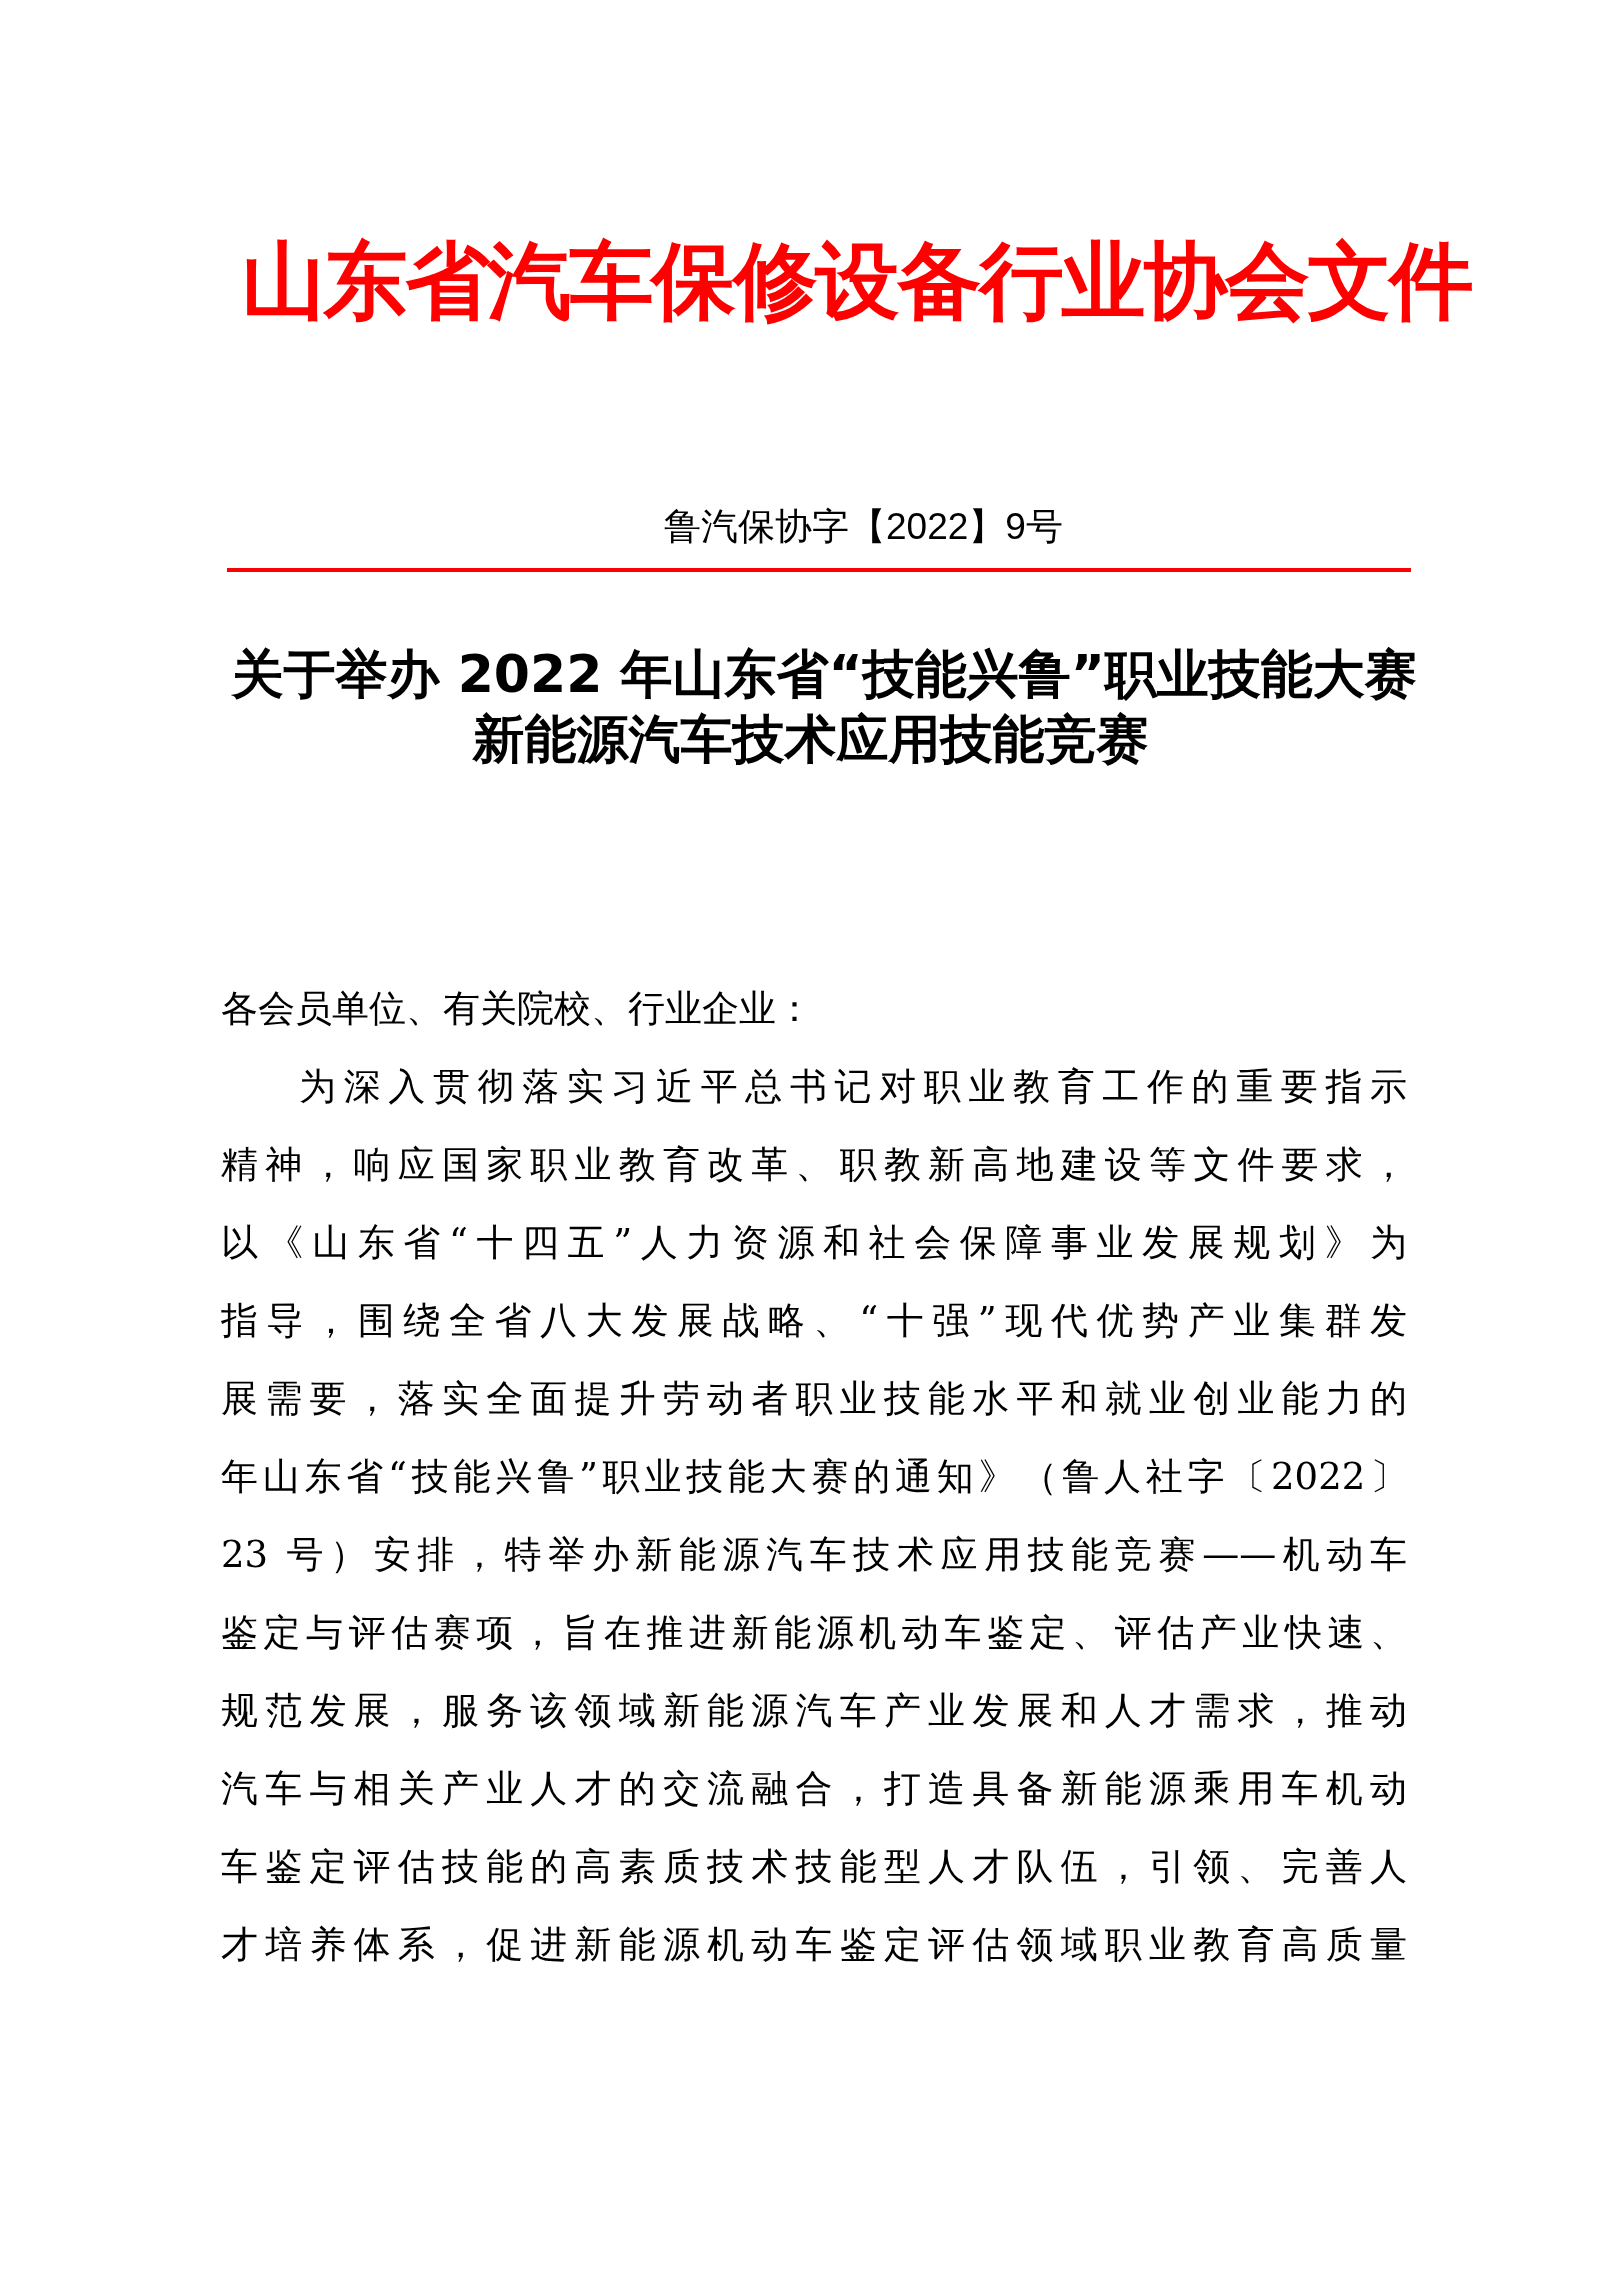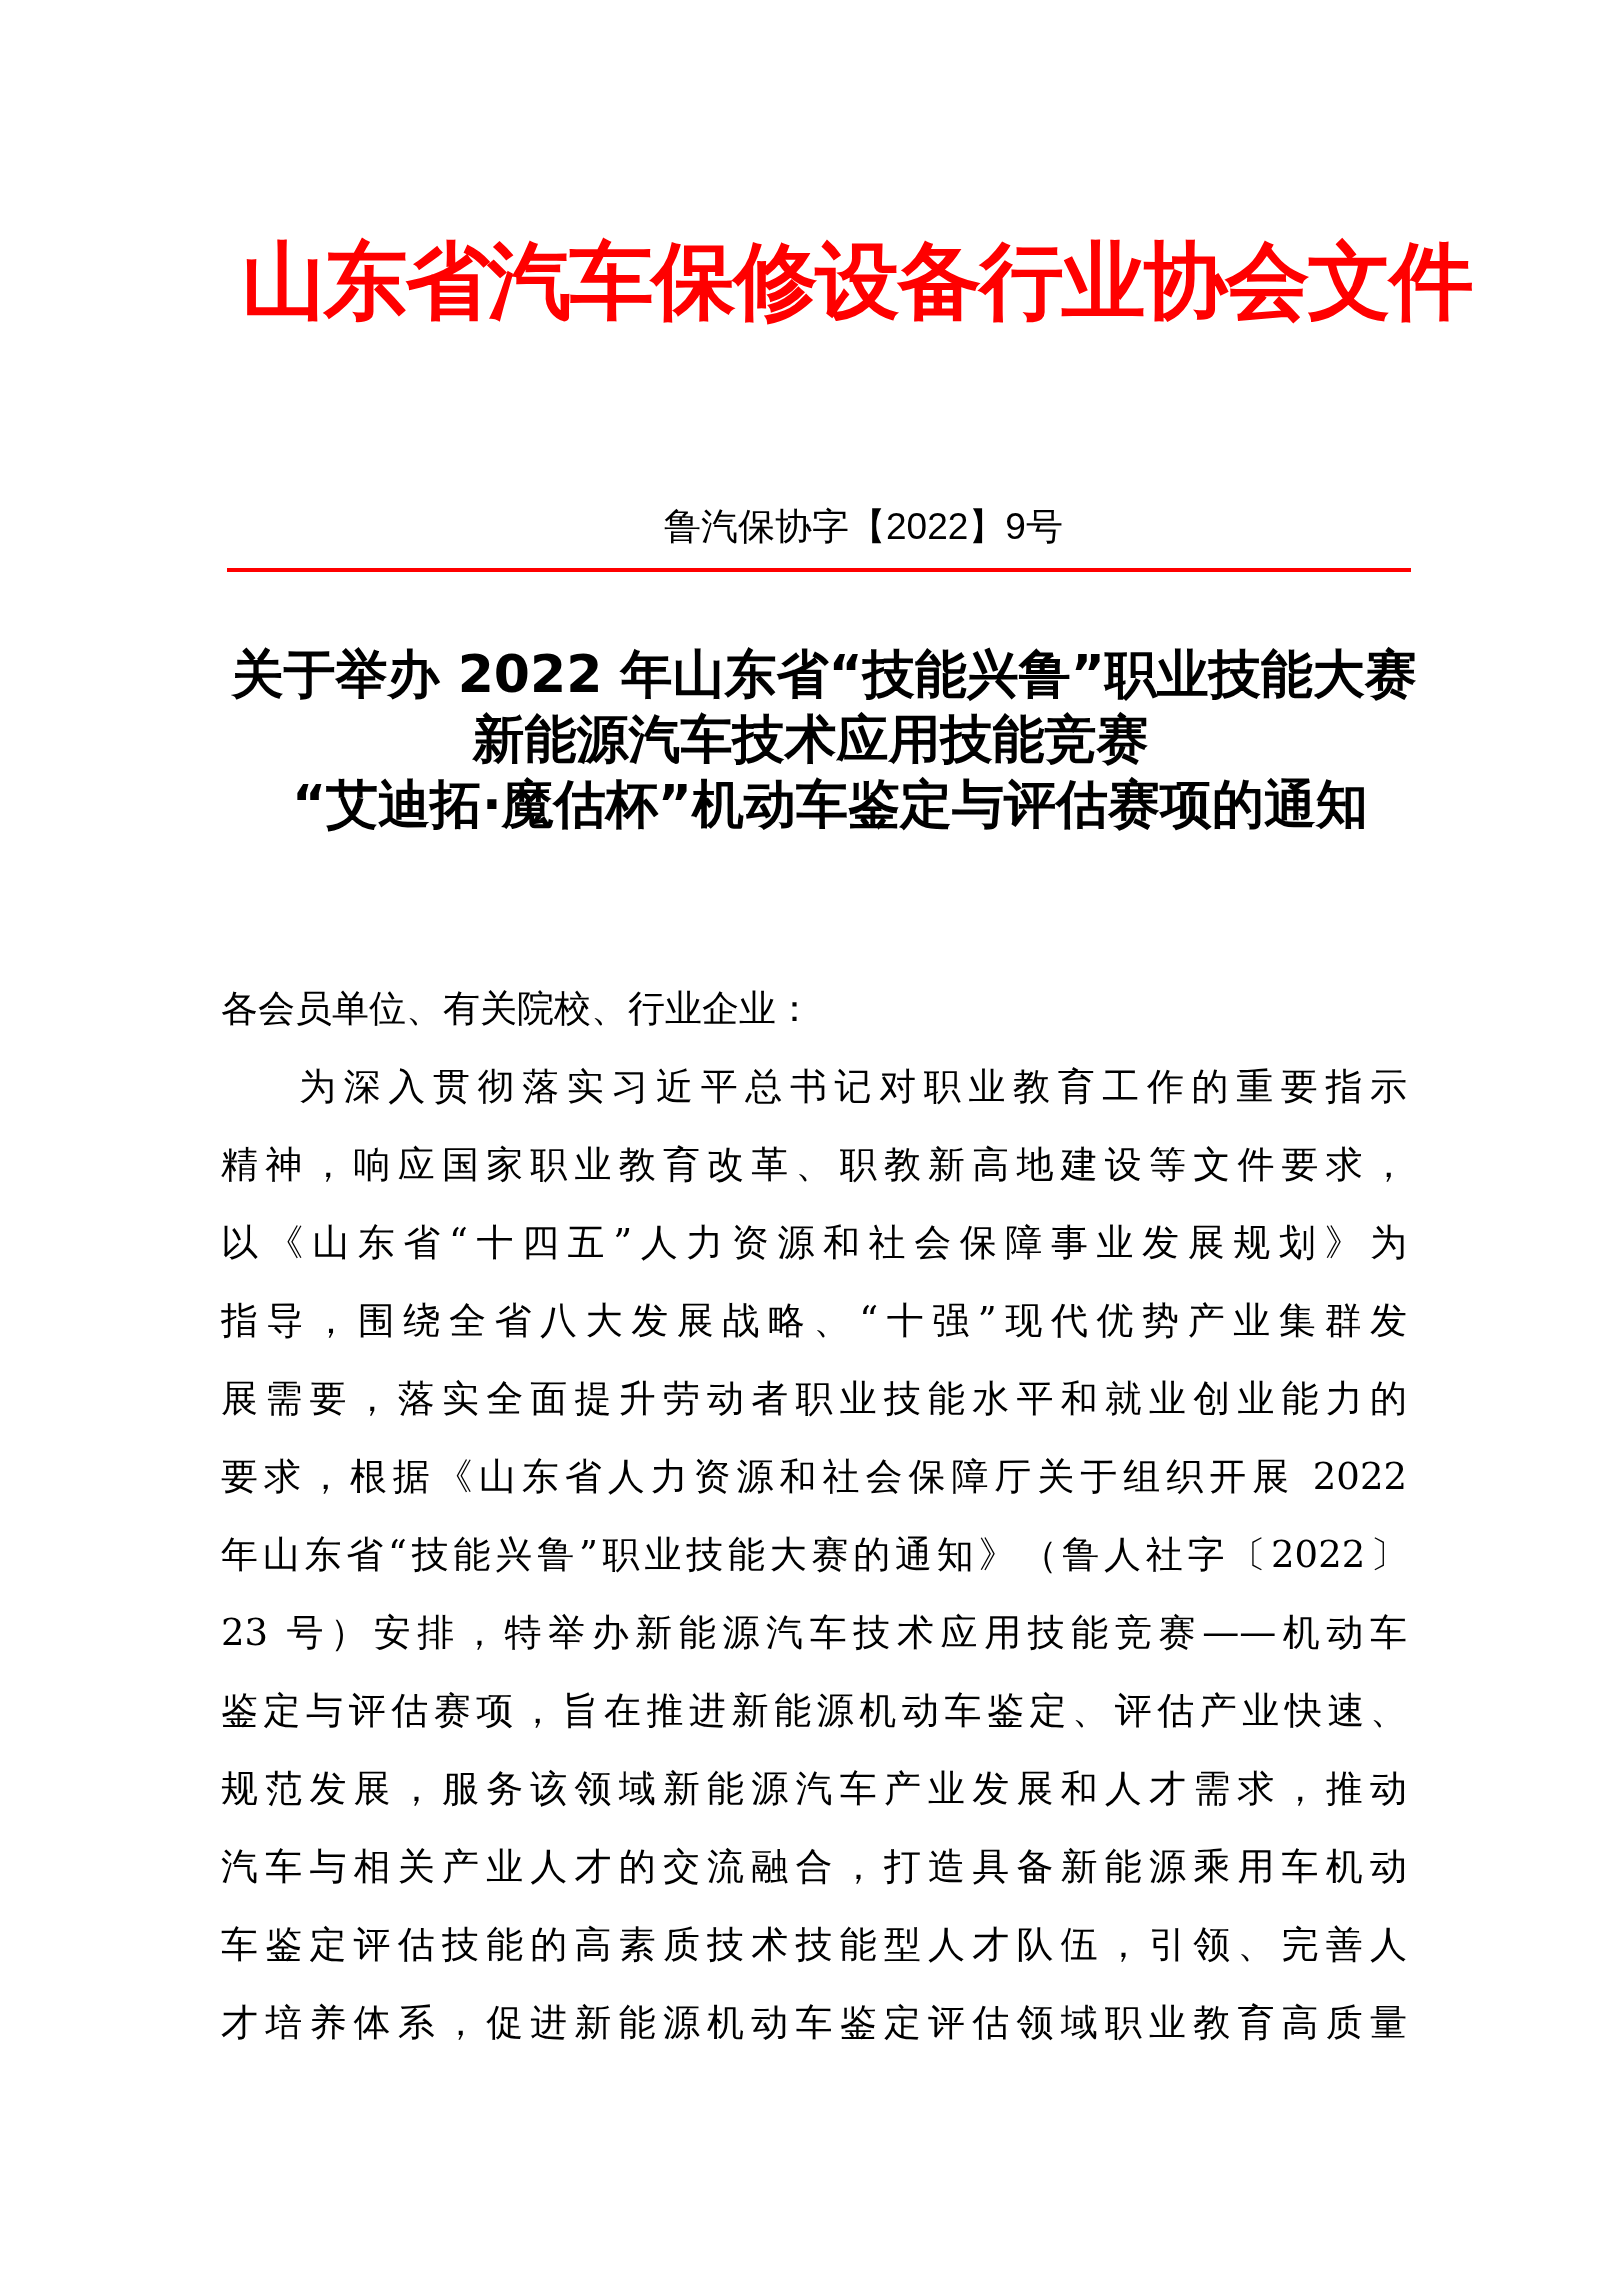--- a/index.html
+++ b/index.html
@@ -107,31 +107,29 @@
 
   <div class="doc-header">山东省汽车保修设备行业协会文件</div>
 
   <div class="doc-number">鲁汽保协字【2022】9号</div>
 
   <div class="red-rule"></div>
 
   <div class="title-block">
     <span class="title-line l1">关于举办 2022 年山东省“技能兴鲁”职业技能大赛</span>
     <span class="title-line l2">新能源汽车技术应用技能竞赛</span>
-    <span class="title-line l3">“艾迪拓·魔估杯”机动车鉴定与评估赛项的通知</span>
   </div>
 
   <div class="body-text">
     <span class="body-line salutation">各会员单位、有关院校、行业企业：</span>
     <span class="body-line indent">为深入贯彻落实习近平总书记对职业教育工作的重要指示</span>
     <span class="body-line">精神，响应国家职业教育改革、职教新高地建设等文件要求，</span>
     <span class="body-line">以《山东省“十四五”人力资源和社会保障事业发展规划》为</span>
     <span class="body-line">指导，围绕全省八大发展战略、“十强”现代优势产业集群发</span>
     <span class="body-line">展需要，落实全面提升劳动者职业技能水平和就业创业能力的</span>
-    <span class="body-line">要求，根据《山东省人力资源和社会保障厅关于组织开展 2022</span>
     <span class="body-line">年山东省“技能兴鲁”职业技能大赛的通知》（鲁人社字〔2022〕</span>
     <span class="body-line">23 号）安排，特举办新能源汽车技术应用技能竞赛——机动车</span>
     <span class="body-line">鉴定与评估赛项，旨在推进新能源机动车鉴定、评估产业快速、</span>
     <span class="body-line">规范发展，服务该领域新能源汽车产业发展和人才需求，推动</span>
     <span class="body-line">汽车与相关产业人才的交流融合，打造具备新能源乘用车机动</span>
     <span class="body-line">车鉴定评估技能的高素质技术技能型人才队伍，引领、完善人</span>
     <span class="body-line">才培养体系，促进新能源机动车鉴定评估领域职业教育高质量</span>
   </div>
 
 </div>

